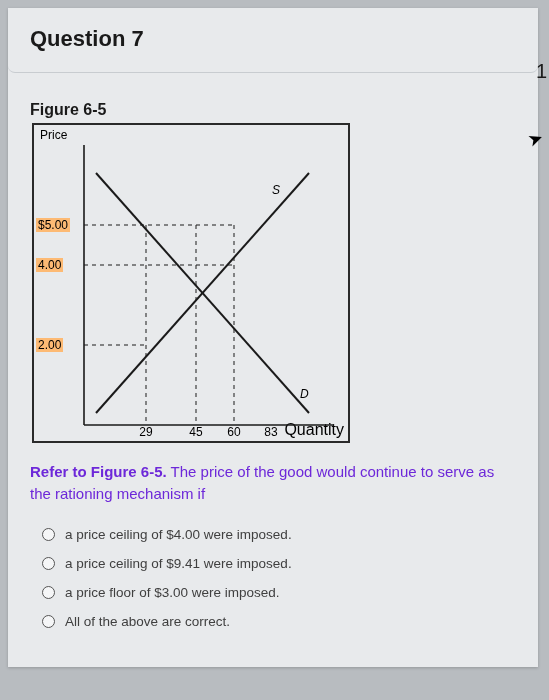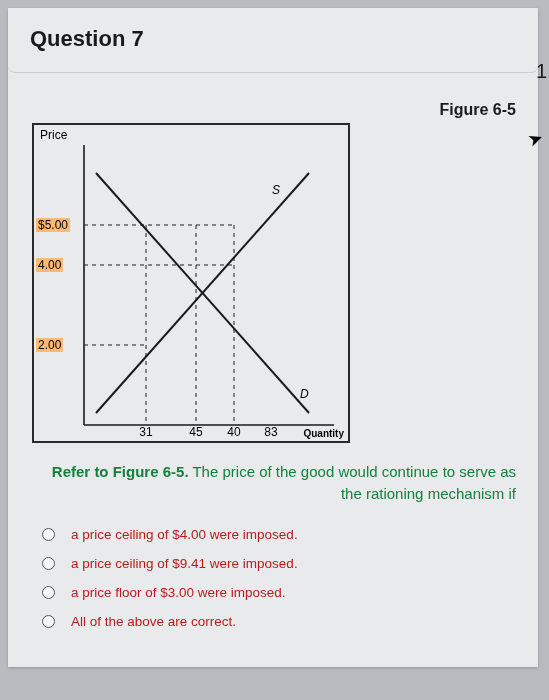--- a/index.html
+++ b/index.html
@@ -22,21 +22,20 @@
     border-bottom: 1px solid #c8ccd0;
     border-radius: 7px;
   }
   .header h2 {
     font-size: 22px;
     font-weight: bold;
     color: #1a1a1a;
   }
   .content {
     padding: 28px 22px 24px 22px;
-    text-align: right;
   }
   .fig-title {
     font-size: 16px;
     font-weight: bold;
     color: #1a1a1a;
     margin-bottom: 4px;
   }
   .chart-box {
     width: 318px;
     height: 320px;
@@ -51,22 +50,22 @@
     position: absolute;
     left: 6px;
     top: 3px;
     font-size: 12px;
     font-weight: 500;
   }
   .axis-label-x {
     position: absolute;
     right: 4px;
     bottom: 2px;
-    font-size: 10px;
-    font-weight: 700;
+    font-size: 16px;
+    font-weight: 400;
   }
   .y-tick {
     position: absolute;
     left: 2px;
     font-size: 12px;
     transform: translateY(-50%);
     background: #fdba74;
     padding: 0 2px;
   }
   .x-tick {
@@ -77,32 +76,32 @@
   }
   .curve-label {
     position: absolute;
     font-size: 12px;
     font-weight: 500;
     font-style: italic;
   }
   .question-text {
     font-size: 15px;
     line-height: 1.45;
-    color: #15803d;
+    color: #6d28d9;
     margin-bottom: 22px;
   }
   .question-text .bold { font-weight: bold; }
   .options { padding-left: 12px; }
   .option {
     display: flex;
     align-items: center;
-    gap: 16px;
+    gap: 10px;
     margin-bottom: 14px;
     font-size: 13.5px;
-    color: #b91c1c;
+    color: #404040;
   }
   .radio {
     width: 13px;
     height: 13px;
     border: 1.4px solid #555;
     border-radius: 50%;
     flex-shrink: 0;
     background: #f5f6f7;
   }
   .corner-num {
@@ -133,23 +132,23 @@
     <div class="fig-title">Figure 6-5</div>
 
     <div class="chart-box">
       <span class="axis-label-y">Price</span>
       <span class="axis-label-x">Quantity</span>
 
       <span class="y-tick" style="top:100px">$5.00</span>
       <span class="y-tick" style="top:140px">4.00</span>
       <span class="y-tick" style="top:220px">2.00</span>
 
-      <span class="x-tick" style="left:112px">31</span>
+      <span class="x-tick" style="left:112px">29</span>
       <span class="x-tick" style="left:162px">45</span>
-      <span class="x-tick" style="left:200px">40</span>
+      <span class="x-tick" style="left:200px">60</span>
       <span class="x-tick" style="left:237px">83</span>
 
       <span class="curve-label" style="left:238px; top:58px">S</span>
       <span class="curve-label" style="left:266px; top:262px">D</span>
 
       <svg width="318" height="320">
 
         <line x1="50" y1="20" x2="50" y2="300" stroke="#1a1a1a" stroke-width="1.6"></line>
         <line x1="50" y1="300" x2="300" y2="300" stroke="#1a1a1a" stroke-width="1.6"></line>
 

